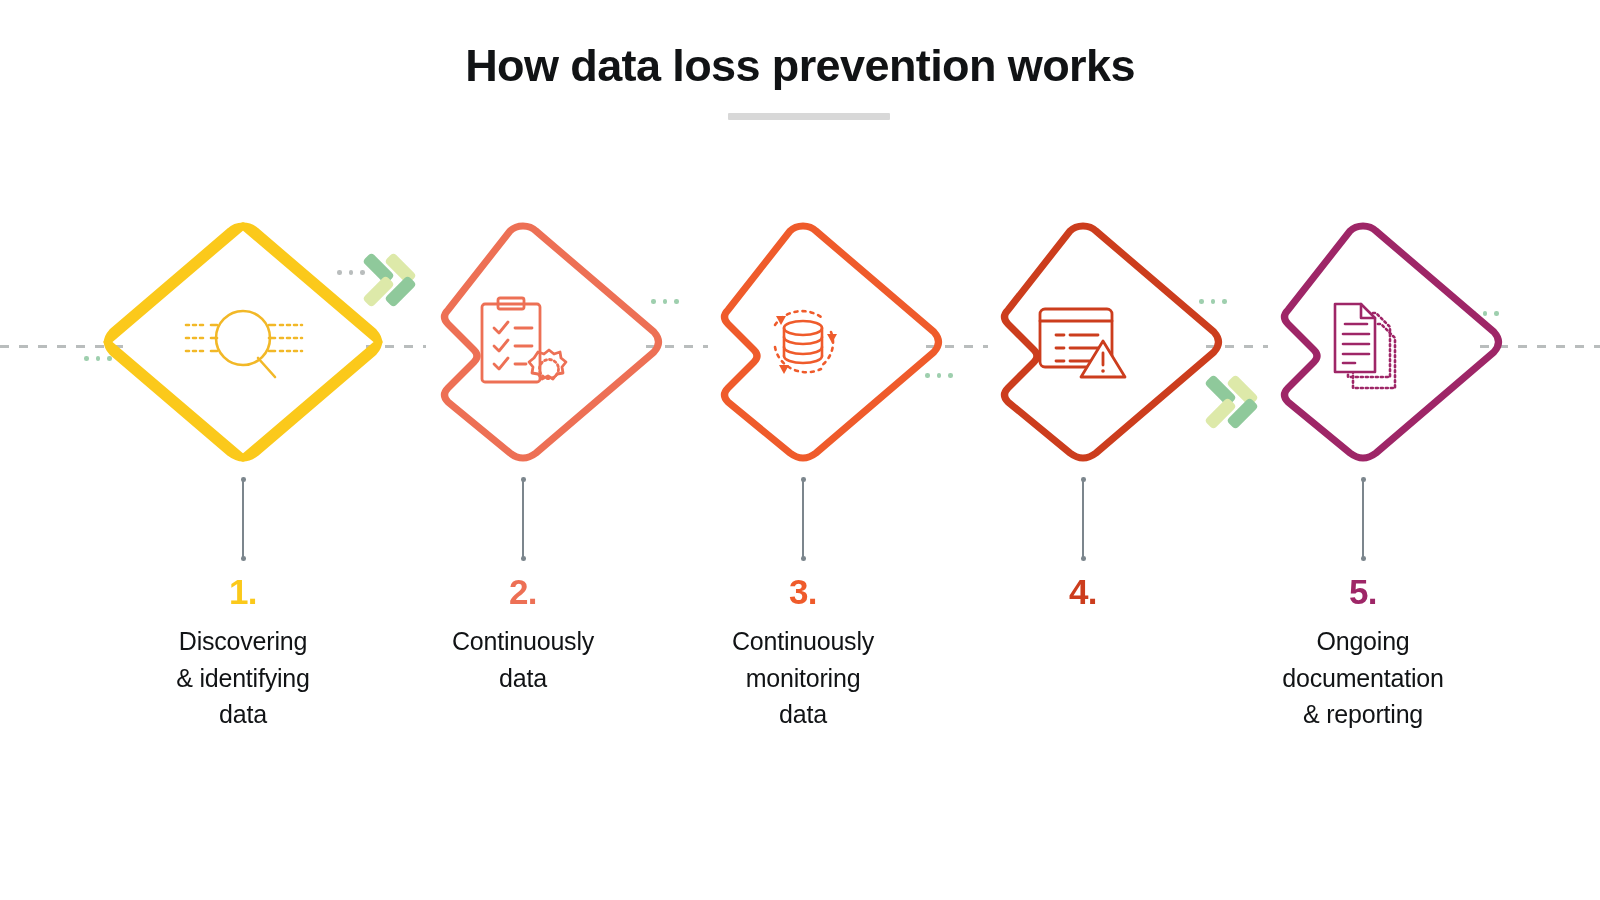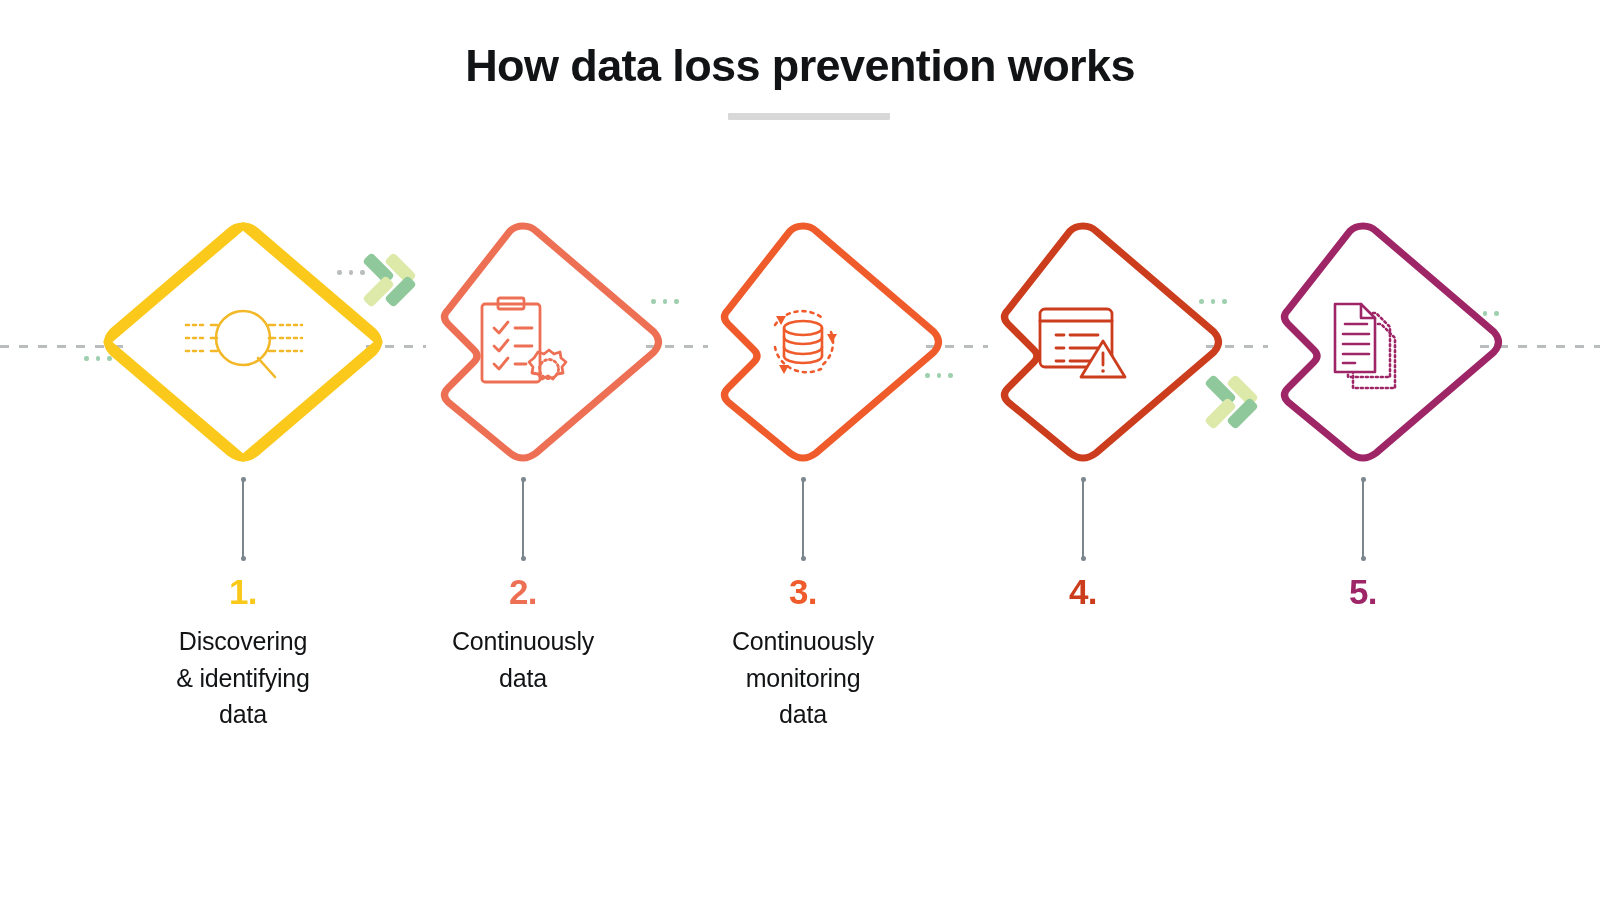--- a/index.html
+++ b/index.html
@@ -302,16 +302,19 @@
         </g>
       </svg>
     </div>
     <div class="stem">
       <div class="dot t"></div>
         <div class="bar"></div>
         <div class="dot b"></div>
     </div>
     <div class="caption">
       <div class="num" style="color:#9E2667;">5.</div>
+      <div class="cap-text">Ongoing
+documentation
+&amp; reporting</div>
     </div>
   </div>
 
 </div>
 
 </body></html>

